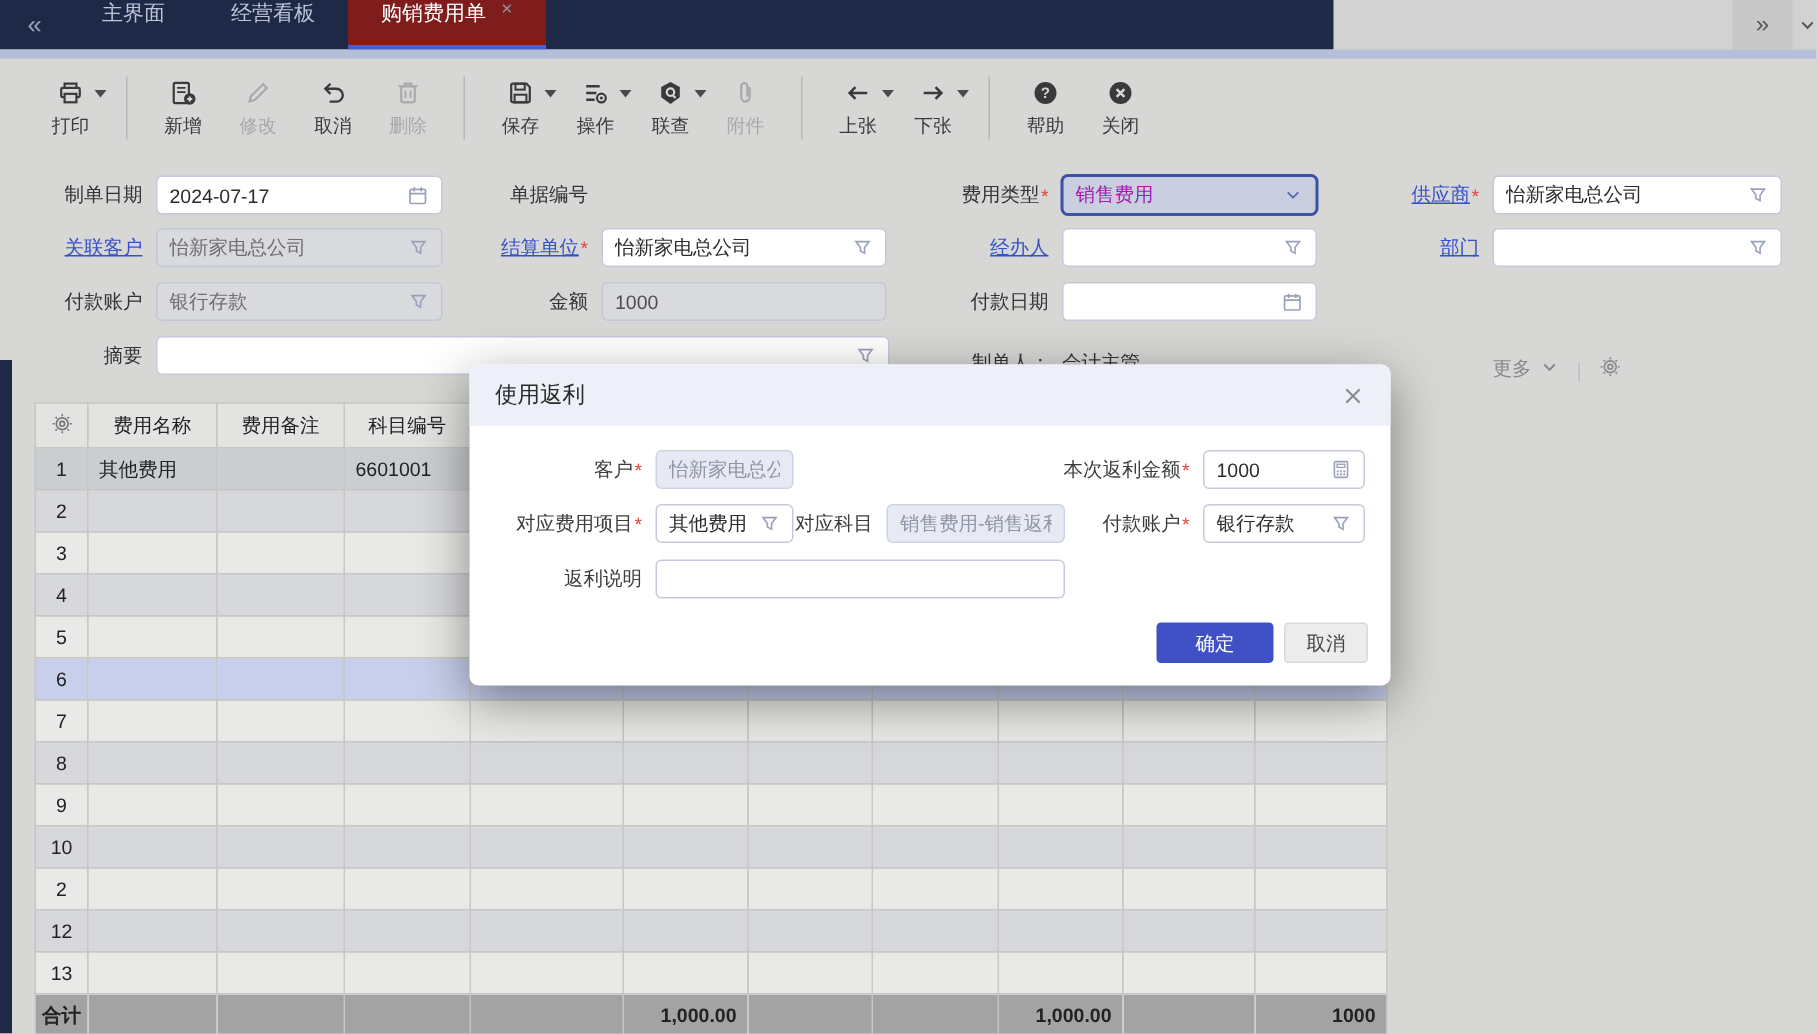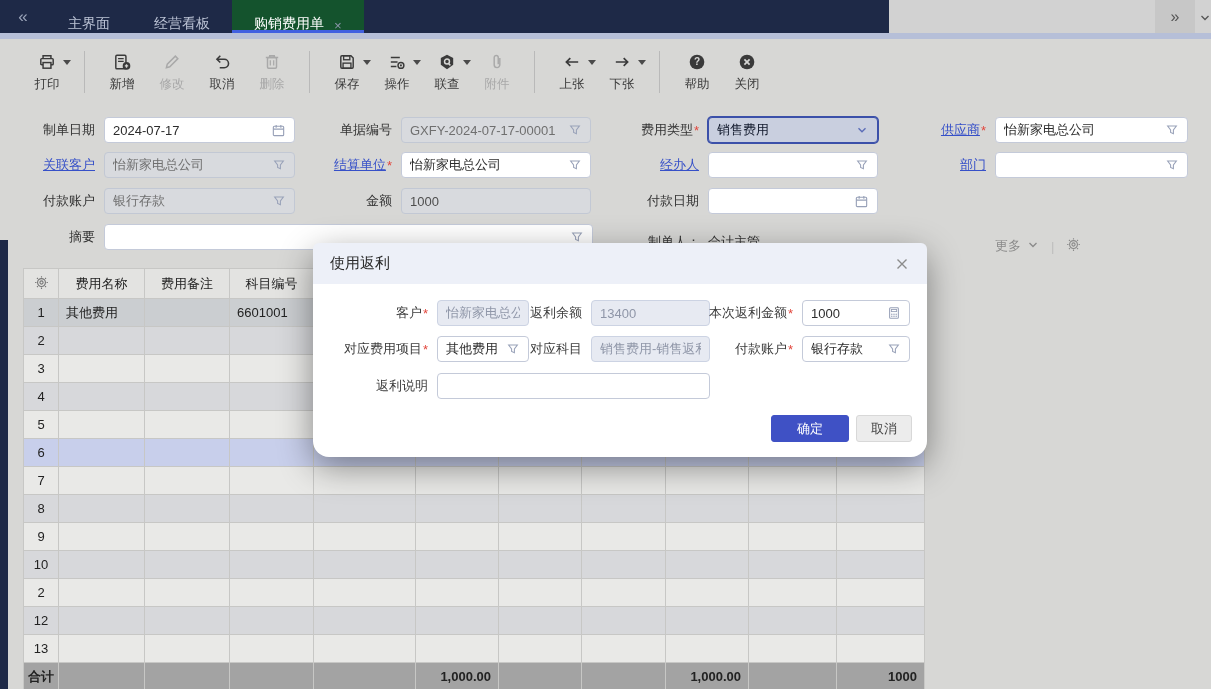--- a/index.html
+++ b/index.html
@@ -3,22 +3,22 @@
 <meta charset="utf-8">
 <style>
   html,body{margin:0;padding:0;}
   body{width:1211px;height:689px;overflow:hidden;font-family:"Liberation Sans","DejaVu Sans",sans-serif;background:#d7d7d5;position:relative;}
   #screen{position:absolute;inset:0;}
 
   
   #tabbar{position:absolute;left:0;top:0;width:1211px;height:33px;background:#d2d2d2;}
   #tabbar .dark{position:absolute;left:0;top:0;width:889px;height:33px;background:#1e2947;display:flex;align-items:stretch;}
   .collapse{width:46px;display:flex;align-items:center;justify-content:center;color:#9aa3b8;font-size:17px;cursor:pointer;}
-  .tab{display:flex;align-items:flex-end;gap:10px;padding:0 22px;font-size:14px;color:#bdc4d6;cursor:pointer;font-family:Liberation Mono, monospace;}
-  .tab.active{background:#14532d;color:#fff;box-shadow:inset 0 -3px 0 #4160e0;}
+  .tab{display:flex;align-items:flex-start;gap:10px;padding:0 22px;font-size:14px;color:#bdc4d6;cursor:pointer;font-family:Liberation Mono, monospace;}
+  .tab.active{background:#7f1d1d;color:#fff;box-shadow:inset 0 -3px 0 #4160e0;}
   .tab .x{color:#8d96ac;font-size:13px;line-height:1;}
   .expand{position:absolute;right:16px;top:0;width:40px;height:33px;background:#c7c7c7;display:flex;align-items:center;justify-content:center;color:#555;font-size:16px;cursor:pointer;}
   .corner-caret{position:absolute;right:0;top:10px;color:#555;width:12px;height:12px;}
 
   #strip{position:absolute;left:0;top:33px;width:1211px;height:6px;background:#b6bfd8;}
 
   
   #toolbar{position:absolute;left:0;top:39px;width:1211px;height:66px;display:flex;align-items:center;padding-left:22px;box-sizing:border-box;}
   .tbtn{display:flex;flex-direction:column;align-items:center;width:46px;margin:0 2px;color:#3a3a3a;font-size:12.5px;cursor:pointer;user-select:none;}
   .tbtn .irow{display:flex;align-items:center;height:21px;}
@@ -30,21 +30,21 @@
 
   
   .fgroup{position:absolute;display:flex;align-items:center;height:26px;}
   .flabel{display:flex;justify-content:flex-end;align-items:center;font-size:13px;color:#333;padding-right:9px;box-sizing:border-box;flex:none;white-space:nowrap;}
   .flabel.required::after{content:"*";color:#e2463c;margin-left:1px;}
   .flabel.link .lbl-text{color:#3650c8;text-decoration:underline;cursor:pointer;}
   .finput{display:flex;align-items:center;height:26px;box-sizing:border-box;border:1px solid #c4cad9;border-radius:4px;background:#fff;padding:0 8px;font-size:13px;color:#2c2c2c;flex:none;}
   .finput .fval{white-space:nowrap;overflow:hidden;}
   .finput .tail{margin-left:auto;display:flex;color:#98a1b8;}
   .finput.gray{background:#d8dade;border-color:#c2c8d4;color:#6f6f6f;}
-  .finput.selectlike{background:#c9cfdf;border-color:#3b50a9;box-shadow:0 0 0 1px #3b50a9;color:#0f172a;}
+  .finput.selectlike{background:#c9cfdf;border-color:#3b50a9;box-shadow:0 0 0 1px #3b50a9;color:#a21caf;}
   #maker{position:absolute;left:648px;top:233px;font-size:13px;color:#333;display:flex;gap:8px;}
   #more-area{position:absolute;left:995px;top:237px;display:flex;align-items:center;color:#8a8a8a;font-size:13px;gap:6px;}
   #more-area .vsep{color:#bdbdbd;margin:0 6px;}
 
   
   #leftstrip{position:absolute;left:0;top:240px;width:8px;height:449px;background:#1e2947;}
 
   
   #grid{position:absolute;left:23px;top:268px;}
   #grid table{border-collapse:collapse;table-layout:fixed;font-size:13px;}
@@ -53,21 +53,21 @@
   #grid td.num{text-align:center;padding:0 2px;}
   tr.r-odd td{background:#e9e9e7;}
   tr.r-even td{background:#d7d8db;}
   tr.r-current td{background:#cbced1;}
   tr.r-selected td{background:#c8cfeb;}
   tr.r-total td{background:#a3a3a3;font-weight:700;height:26px;}
   tr.r-total td.val{text-align:right;}
   #grid .gear-cell{color:#777;}
 
   
-  #modal{position:absolute;left:313px;top:243px;width:614px;height:214px;background:#fff;border-radius:16px;box-shadow:0 10px 34px rgba(0,0,0,.42);z-index:10;}
+  #modal{position:absolute;left:313px;top:243px;width:614px;height:214px;background:#fff;border-radius:6px;box-shadow:0 10px 34px rgba(0,0,0,.42);z-index:10;}
   #modal .mhead{height:41px;background:#edf0f8;border-radius:6px 6px 0 0;display:flex;align-items:center;padding:0 17px;font-size:15px;color:#2a2a2a;}
   #modal .mclose{margin-left:auto;color:#8b8b8b;cursor:pointer;display:flex;}
   #modal .fgroup .flabel{color:#3c3c3c;}
   #modal .finput.gray{background:#e7eaf2;border-color:#ccd3e3;color:#8f96a8;}
   #mfooter{position:absolute;left:0;right:15px;top:172px;display:flex;justify-content:flex-end;gap:7px;}
   .btn{height:27px;border-radius:3px;font-size:13px;display:flex;align-items:center;justify-content:center;cursor:pointer;box-sizing:border-box;}
   .btn.primary{width:78px;background:#3f51c5;color:#fff;border:1px solid #3f51c5;}
   .btn.plain{width:56px;background:#ececec;color:#444;border:1px solid #d8d8d8;}
   .icn{display:inline-flex;}
 </style>
@@ -266,28 +266,20 @@
           <svg width="15" height="15" viewBox="0 0 16 16">
             <rect x="2.5" y="3.5" width="11" height="10" rx="1" fill="none" stroke="currentColor" stroke-width="1.2"></rect>
             <path d="M2.5 6.5h11M5.5 2v3M10.5 2v3" stroke="currentColor" stroke-width="1.2"></path>
           </svg>
         </span>
       </div>
   </div>
   <div class="fgroup" style="left:306px;top:117px;">
     <div class="flabel" style="width:95px;">
         <span class="lbl-text">单据编号</span>
-      </div>
-    <div class="finput gray" style="width:190px;">
-        <span class="fval">GXFY-2024-07-17-00001</span>
-        <span class="tail">
-          <svg width="14" height="14" viewBox="0 0 16 16">
-            <path d="M3 3.5h10L9.6 8v4.3l-3.2-1.6V8z" fill="none" stroke="currentColor" stroke-width="1.2"></path>
-          </svg>
-        </span>
       </div>
   </div>
   <div class="fgroup" style="left:606px;top:117px;">
     <div class="flabel required" style="width:102px;">
         <span class="lbl-text">费用类型</span>
       </div>
     <div class="finput selectlike" style="width:170px;">
         <span class="fval">销售费用</span>
         <span class="tail" style="color:#5b6db8;">
           <svg width="14" height="14" viewBox="0 0 16 16">
@@ -663,28 +655,20 @@
     </div>
 
     <div class="fgroup" style="left:4px;top:57px;">
       <div class="flabel required" style="width:120px;">
           <span class="lbl-text">客户</span>
         </div>
       <div class="finput gray" style="width:92px;">
           <span class="fval">怡新家电总公司</span>
         </div>
     </div>
-    <div class="fgroup" style="left:216px;top:57px;">
-      <div class="flabel" style="width:62px;">
-          <span class="lbl-text">返利余额</span>
-        </div>
-      <div class="finput gray" style="width:119px;">
-          <span class="fval">13400</span>
-        </div>
-    </div>
     <div class="fgroup" style="left:397px;top:57px;">
       <div class="flabel required" style="width:92px;">
           <span class="lbl-text">本次返利金额</span>
         </div>
       <div class="finput" style="width:108px;">
           <span class="fval">1000</span>
           <span class="tail">
             <svg width="14" height="14" viewBox="0 0 16 16">
               <rect x="3" y="2" width="10" height="12" rx="1" fill="none" stroke="currentColor" stroke-width="1.2"></rect>
               <rect x="5" y="4" width="6" height="2.4" fill="none" stroke="currentColor" stroke-width="1"></rect>

